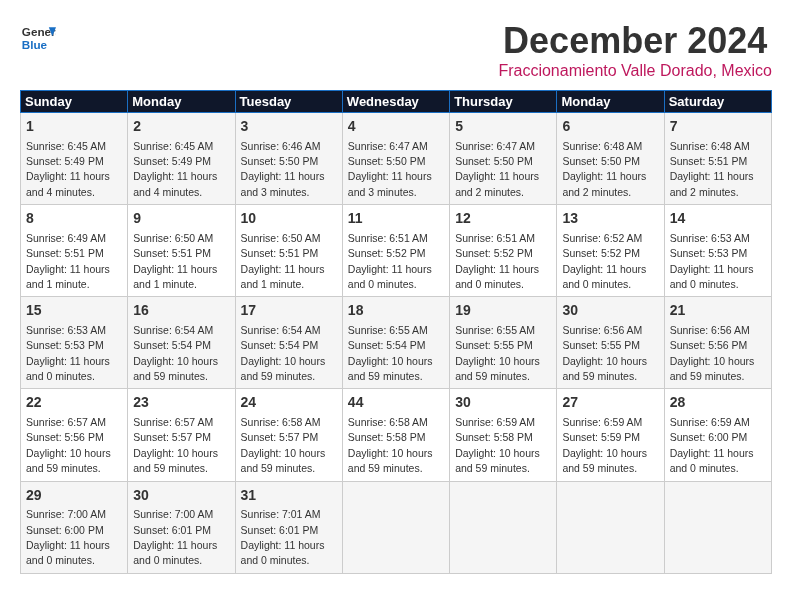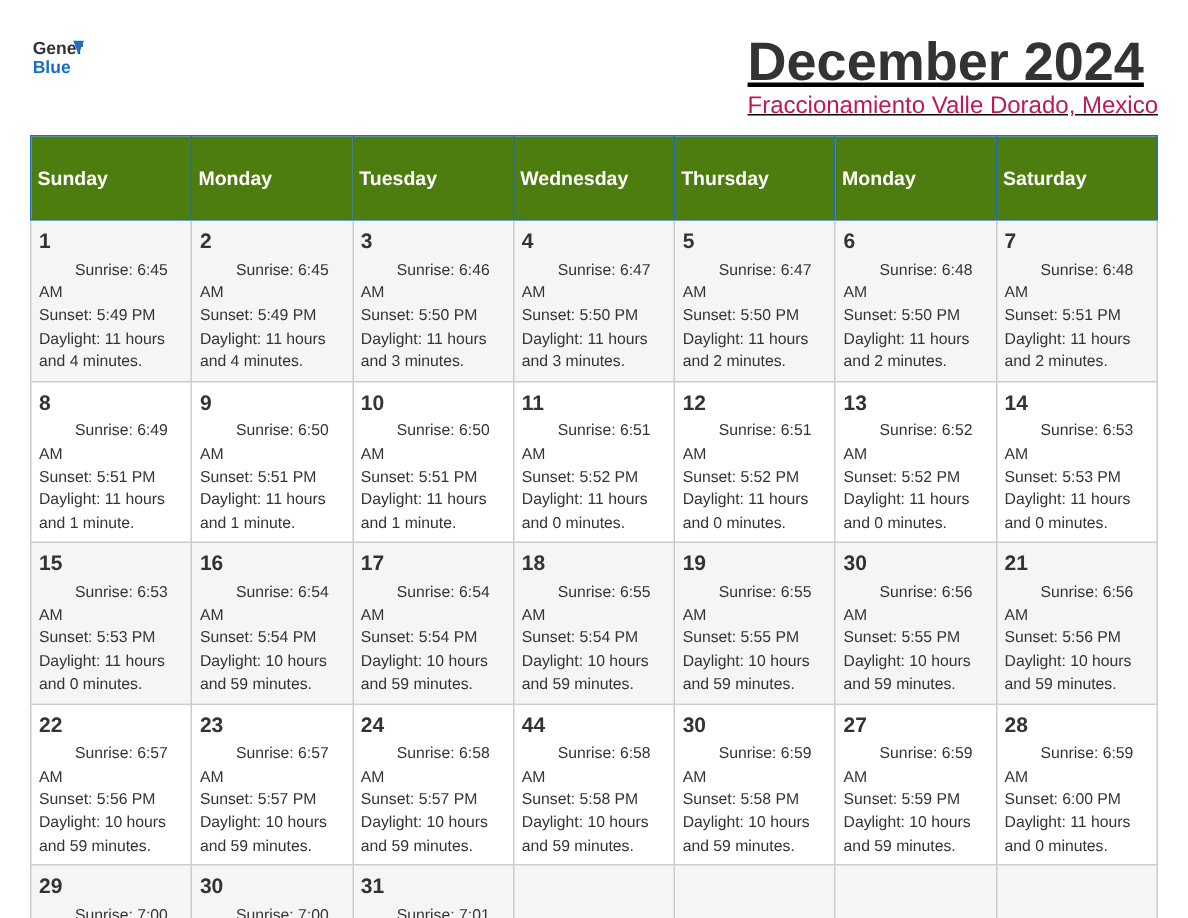--- a/index.html
+++ b/index.html
@@ -19,41 +19,40 @@
     .logo {
       display: flex;
       align-items: center;
       gap: 4px;
     }
     .logo-icon {
       width: 36px;
       height: 36px;
     }
     .title-section {
-      text-align: left;
-      text-decoration: underline;
+      text-align: center;
     }
     .month-title {
       font-size: 36px;
       font-weight: bold;
       color: #333;
     }
     .location-title {
       font-size: 16px;
       color: #be185d;
     }
     table {
       width: 100%;
       border-collapse: collapse;
       font-size: 11px;
     }
     thead th {
-      background-color: #4d7c0f;
+      background-color: #0f172a;
       color: #fff;
-      padding: 20px 4px;
+      padding: 3px 4px;
       text-align: left;
       font-size: 13px;
       font-weight: bold;
       border: 1px solid #1a6fc4;
     }
     tbody td {
       vertical-align: top;
       padding: 4px 5px;
       border: 1px solid #ccc;
       width: 14.28%;
@@ -69,21 +68,20 @@
     }
     .day-number {
       font-size: 14px;
       font-weight: bold;
       display: block;
       margin-bottom: 2px;
     }
     .day-info {
       font-size: 10.5px;
       color: #333;
-      margin-left: 24px;
     }
     td.empty {
       background-color: #fff;
     }
   </style>
 </head>
 <body>
 
 <div class="header-section">
   <div class="logo">

